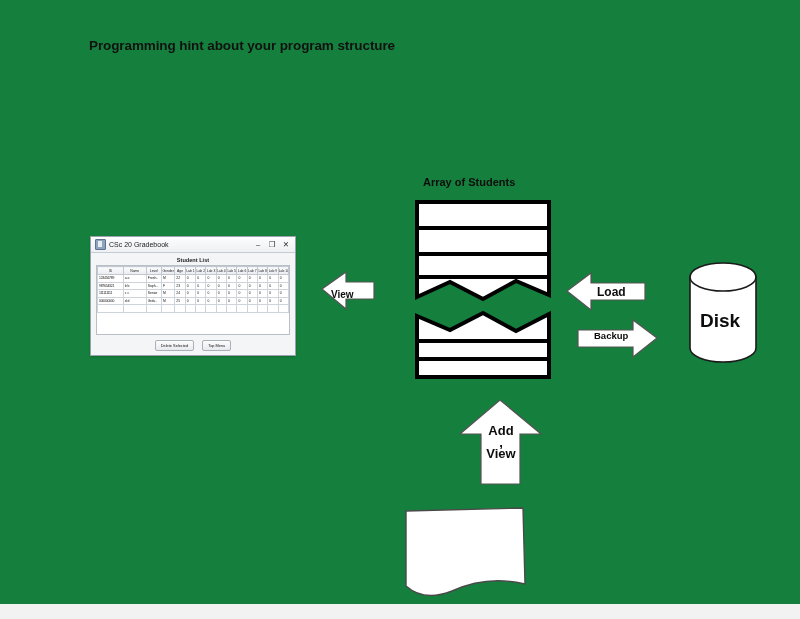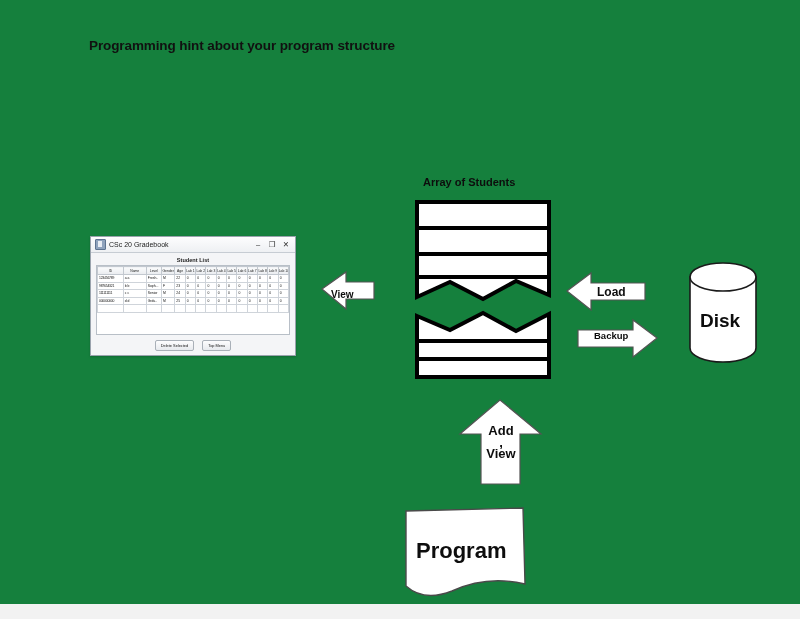--- a/index.html
+++ b/index.html
@@ -384,21 +384,20 @@
 
       <path d="M406,511 L523,508 L525,584 Q487,575 452,591 Q424,602 406,586 Z" fill="#ffffff" stroke="#4a4a4a" stroke-width="1.4"></path>
     </svg>
   </div>
 
   <div class="dlabel" id="array-title">Array of Students</div>
   <div class="dlabel" id="view-label">View</div>
   <div class="dlabel" id="load-label">Load</div>
   <div class="dlabel" id="backup-label">Backup</div>
   <div class="dlabel" id="disk-label">Disk</div>
-  <div class="dlabel" id="program-label">Program</div>
   <div class="dlabel" id="addsort-label">
     <div>Add</div>
     <div>,</div>
     <div>View</div>
   </div>
 
   <div id="bottom-band"></div>
 </div>
 
 </body></html>

